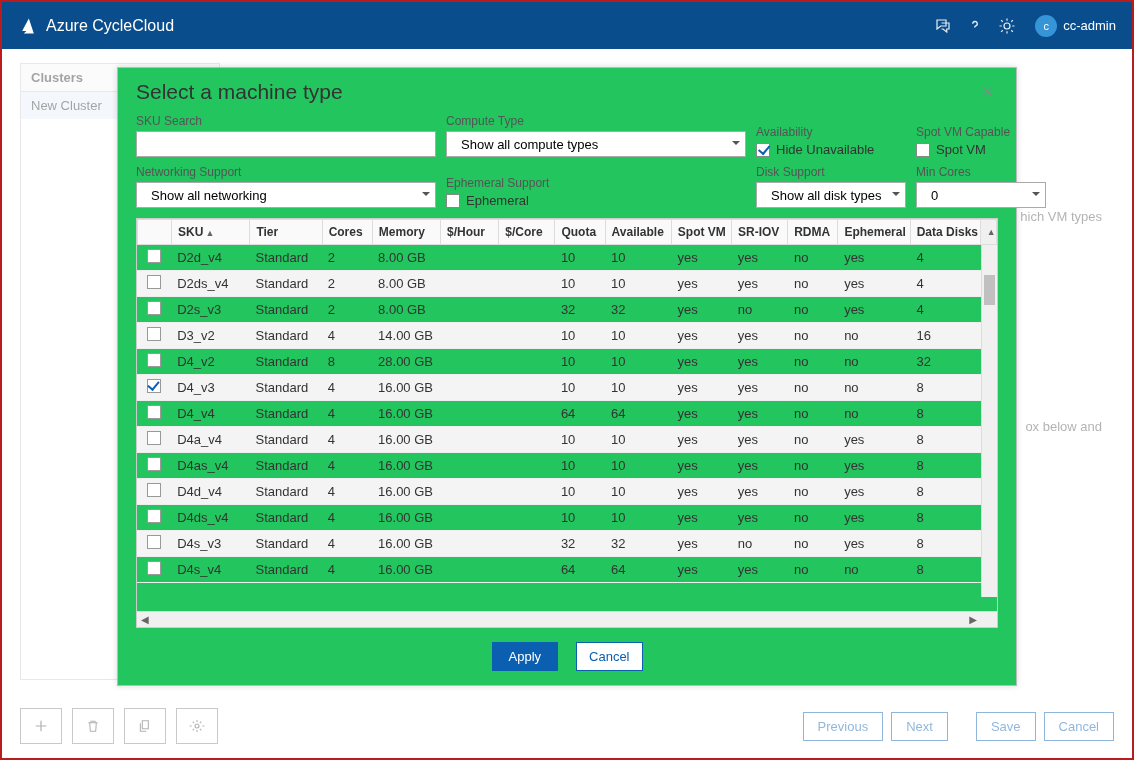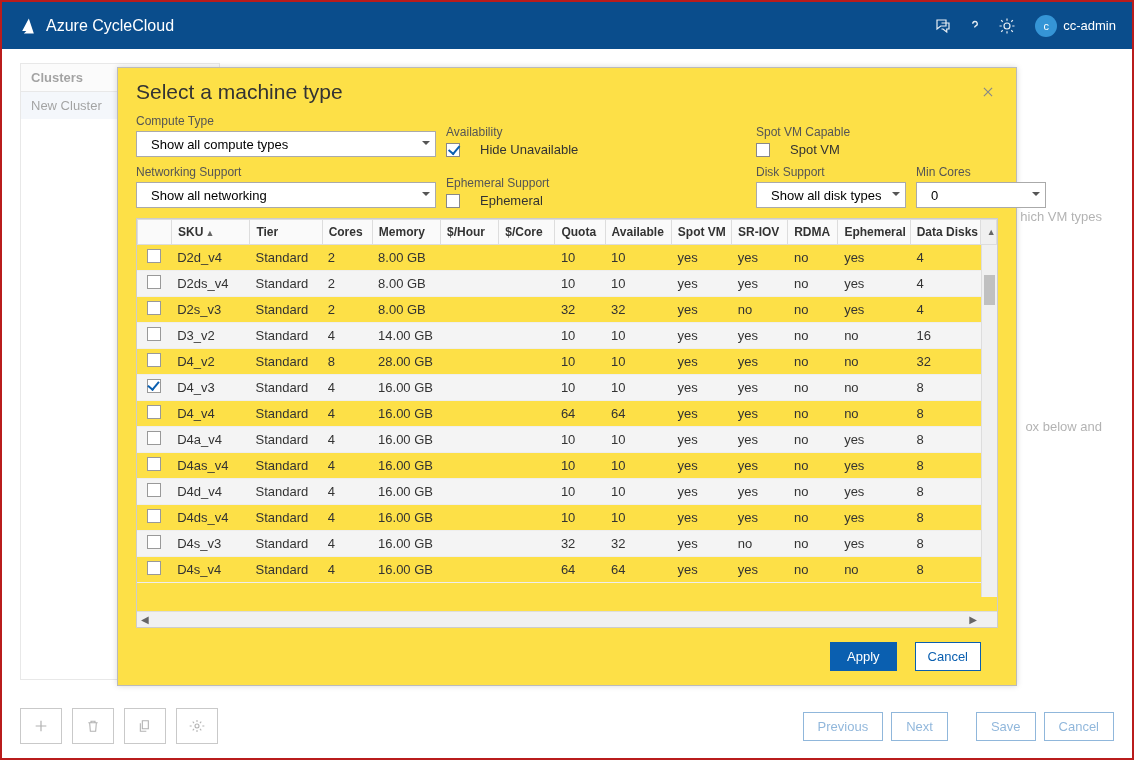--- a/index.html
+++ b/index.html
@@ -19,51 +19,51 @@
   .clusters-panel .item { background: #e6eef6; padding: 6px 10px; }
   .clusters-panel .body { height: 560px; }
   .footer-bar { position: absolute; left: 18px; right: 18px; bottom: 14px; display: flex; align-items: center; }
   .icon-btn { width: 42px; height: 36px; border: 1px solid #888; background: #fff; margin-right: 10px; display: flex; align-items: center; justify-content: center; color: #555; }
   .footer-spacer { flex: 1; }
   .btn { border: 1px solid #0a5fb0; color: #0a5fb0; background: #fff; padding: 6px 14px; margin-left: 8px; font-size: 13px; cursor: pointer; }
   .right-hint { position: absolute; right: 30px; top: 160px; color: #555; font-size: 13px; }
   .right-hint2 { position: absolute; right: 30px; top: 370px; color: #555; font-size: 13px; }
   
   .modal-backdrop { position: absolute; inset: 0; top: 47px; background: rgba(255,255,255,0.55); }
-  .modal { position: absolute; top: 65px; left: 115px; width: 900px; background: #fde047; border: 1px solid #bbb; box-shadow: 0 0 6px rgba(0,0,0,0.15); }
+  .modal { position: absolute; top: 65px; left: 115px; width: 900px; background: #22c55e; border: 1px solid #bbb; box-shadow: 0 0 6px rgba(0,0,0,0.15); }
   .modal-header { display: flex; align-items: center; padding: 12px 18px 6px 18px; }
   .modal-title { font-size: 21px; font-weight: 300; color: #333; }
   .modal-close { margin-left: auto; color: #888; width: 20px; height: 20px; display:flex;align-items:center;justify-content:center; cursor:pointer; font-size:16px;}
   .filters { display: grid; grid-template-columns: 300px 300px 150px 130px; gap: 0 10px; padding: 4px 18px 8px 18px; align-items: end; }
   .filters2 { display: grid; grid-template-columns: 300px 300px 150px 130px; gap: 0 10px; padding: 0 18px 10px 18px; align-items: end; }
   .field-label { font-size: 12px; color: #555; margin-bottom: 3px; display: block; }
   .text-input, .select { width: 100%; height: 26px; border: 1px solid #aaa; padding: 2px 14px; font-size: 13px; background: #fff; }
   .select-wrap { position: relative; width: 100%; }
   .select-wrap::after { content: ''; position: absolute; right: 6px; top: 10px; border: 4px solid transparent; border-top-color: #555; pointer-events: none; }
-  .check-label { display: flex; align-items: center; font-size: 13px; color: #333; gap: 20px; }
+  .check-label { display: flex; align-items: center; font-size: 13px; color: #333; gap: 6px; }
   .chk { width: 14px; height: 14px; border: 1px solid #888; display:inline-flex; align-items:center; justify-content:center; background:#fff; }
   .chk.checked::after { content:''; width:5px; height:9px; border:solid #0a5fb0; border-width:0 2px 2px 0; transform: rotate(40deg) translateY(-1px); }
   
   .table-wrap { margin: 0 18px; border: 1px solid #ccc; position: relative; }
   .grid { width: 100%; border-collapse: collapse; table-layout: fixed; }
   .grid th { background: #fafafa; border: 1px solid #ddd; padding: 5px 6px; font-size: 12px; font-weight: 600; text-align: left; white-space: nowrap; overflow: hidden; }
   .grid td { border-bottom: 1px solid #eee; padding: 4px 6px; font-size: 13px; white-space: nowrap; }
   .grid tbody tr:nth-child(even) { background: #f4f4f4; }
   .sort-ind { font-size: 9px; color: #666; margin-left:2px;}
   .tbl-body-wrap { height: 366px; overflow:hidden; position:relative; }
   .vscroll { position:absolute; right:0; top:0; bottom:14px; width:16px; background:#f0f0f0; border-left:1px solid #ddd; }
   .vthumb { position:absolute; left:2px; right:2px; top:30px; height:30px; background:#c0c0c0; }
   .hscroll-row { height:16px; background:#f0f0f0; border-top:1px solid #ddd; position:relative;}
   .hscroll-row .arrow { position:absolute; top:2px; font-size:10px; color:#666;}
   .hscroll-row .arrow.left{left:4px;} .hscroll-row .arrow.right{right:20px;}
   .col-chk { width: 34px; }
   .cell-chk { width:14px; height:14px; border:1px solid #999; display:inline-block; background:#fff; }
   .cell-chk.on { position:relative; }
   .cell-chk.on::after { content:''; position:absolute; left:2px; top:-1px; width:5px; height:9px; border:solid #0a5fb0; border-width:0 2px 2px 0; transform: rotate(40deg); }
-  .modal-footer { padding: 14px 35px; display:flex; justify-content:flex-end; gap:18px; }
+  .modal-footer { padding: 14px 35px; display:flex; justify-content:center; gap:18px; }
   .btn-primary { background:#0a5fb0; color:#fff; border:1px solid #0a5fb0; padding:6px 16px; font-size:13px; cursor:pointer;}
   .btn-secondary { background:#fff; color:#0a5fb0; border:1px solid #0a5fb0; padding:6px 12px; font-size:13px; cursor:pointer;}
   svg { display:block; }
 </style>
 </head>
 <body>
 
 <div class="frame">
 
   <div class="app-header">
@@ -140,20 +140,24 @@
     <div class="modal-header">
       <div class="modal-title">Select a machine type</div>
       <div class="modal-close">
         <svg width="14" height="14" viewBox="0 0 24 24">
             <path stroke="#888" stroke-width="2" d="M5 5l14 14M19 5 5 19"></path>
           </svg>
       </div>
     </div>
 
     <div class="filters">
+      <div>
+        <span class="field-label">SKU Search</span>
+        <input class="text-input" value="" style="">
+      </div>
       <div>
         <span class="field-label">Compute Type</span>
         <div class="select-wrap"><input readonly="" class="select" value="Show all compute types" style=""></div>
       </div>
       <div>
         <span class="field-label">Availability</span>
         <label class="check-label">
           <span class="chk checked"></span>
           <span>Hide Unavailable</span>
         </label>

